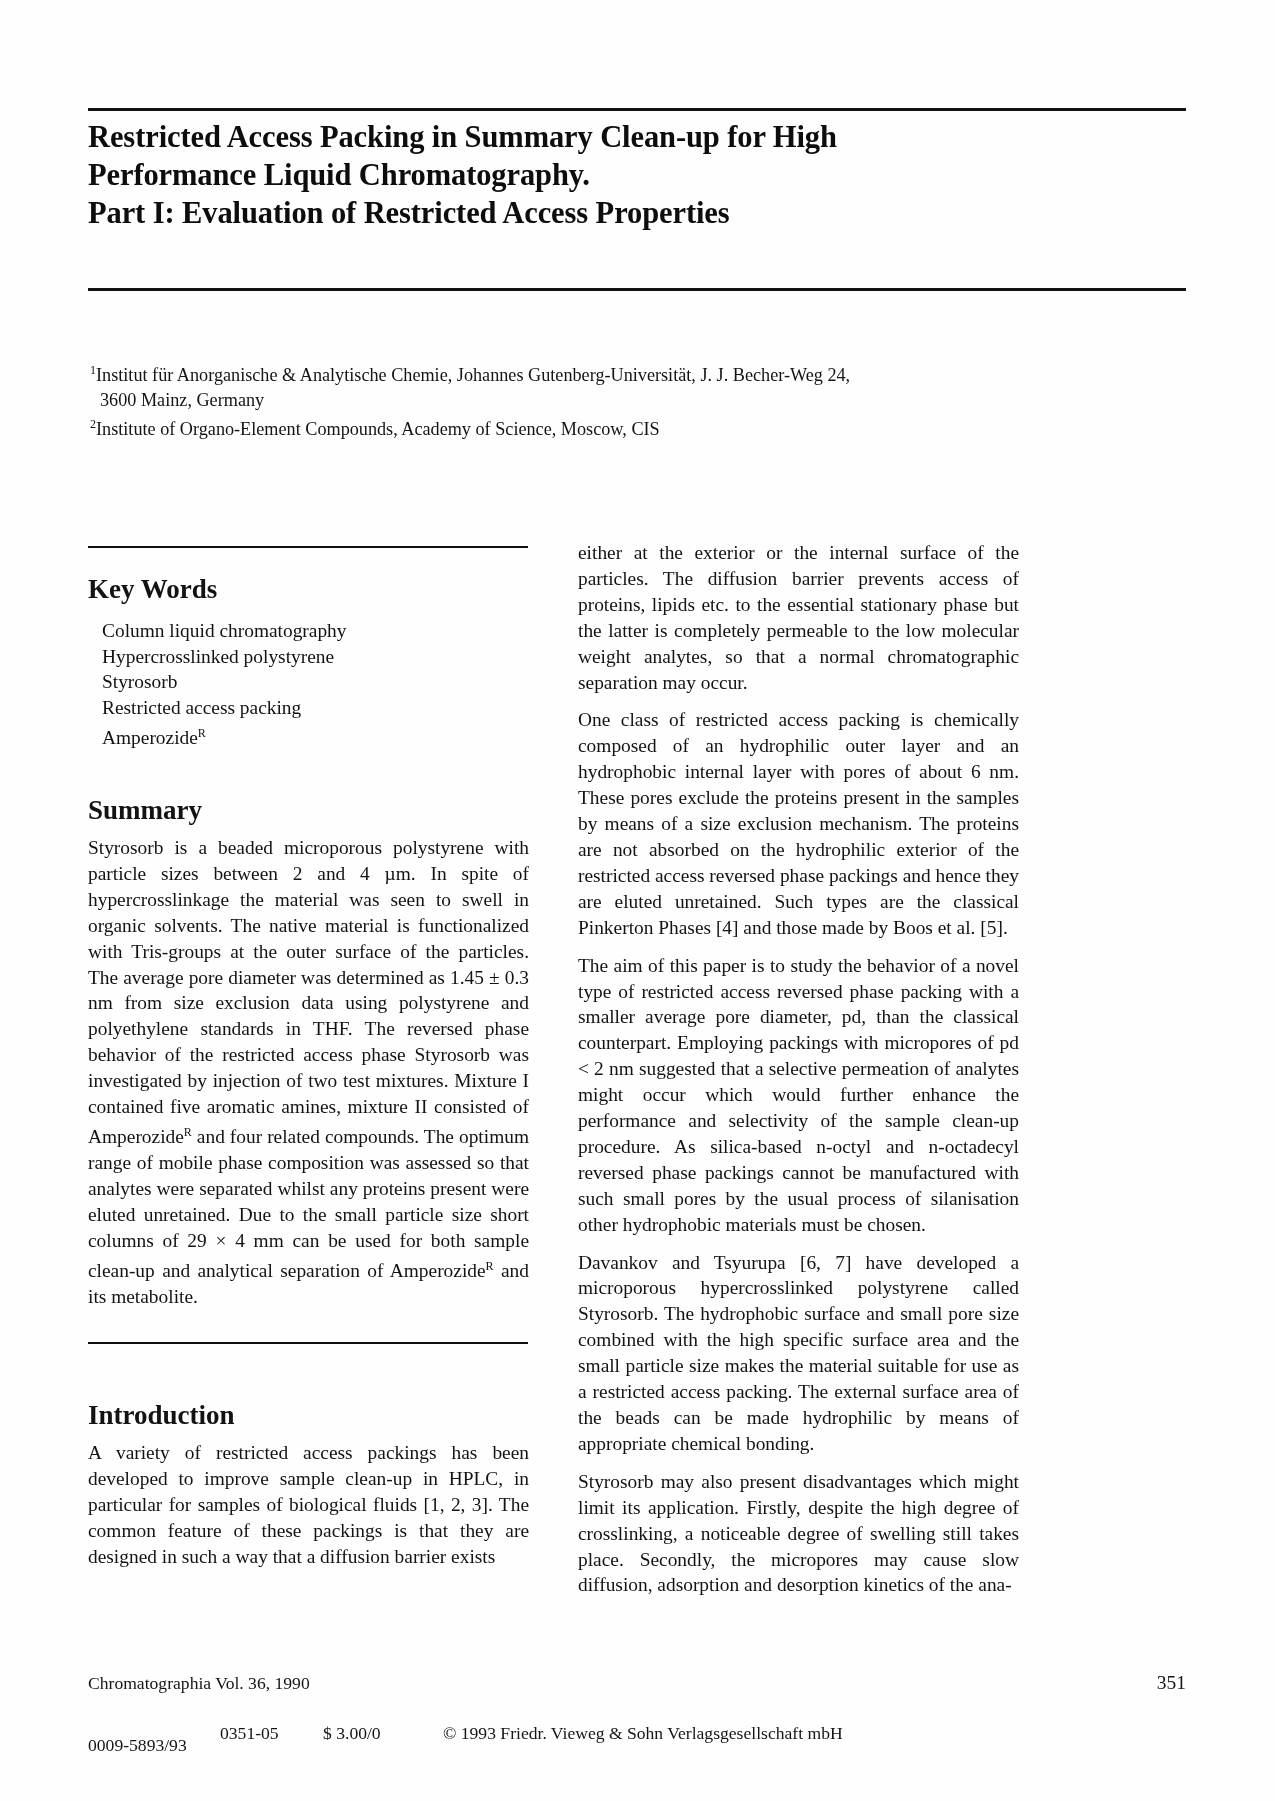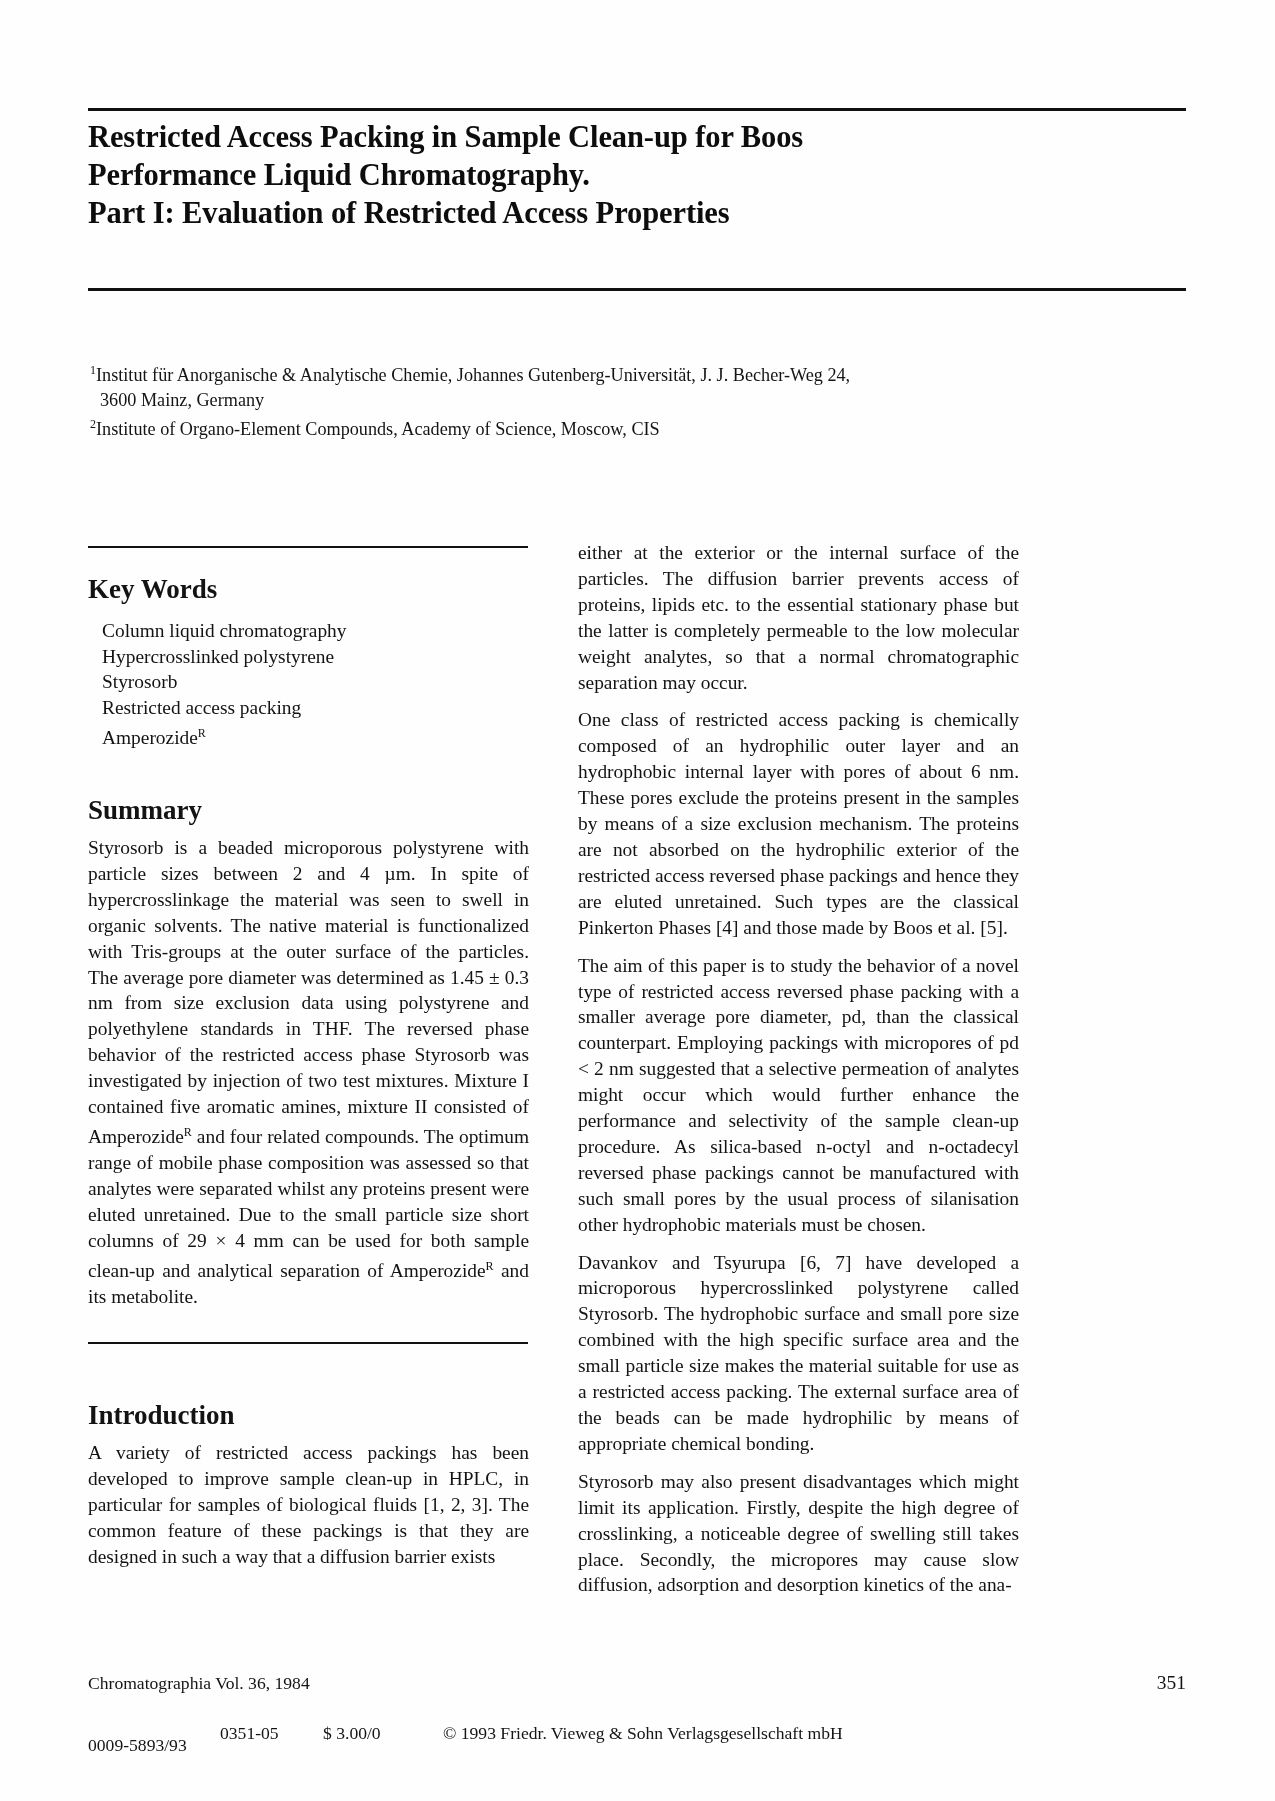--- a/index.html
+++ b/index.html
@@ -138,21 +138,21 @@
   #copyright { position: absolute; left: 355px; top: 0; }
 </style>
 </head>
 <body>
 
 <div class="page">
 
   <div class="rule rule-top"></div>
 
   <div id="title-block">
-    <div class="tline">Restricted Access Packing in Sample Clean-up for Boos</div>
+    <div class="tline">Restricted Access Packing in Summary Clean-up for High</div>
     <div class="tline">Performance Liquid Chromatography.</div>
     <div class="tline">Part I: Evaluation of Restricted Access Properties</div>
   </div>
 
   <div class="rule rule-title"></div>
 
 
   <div id="affiliations">
     <div class="aff"><sup>1</sup>Institut für Anorganische &amp; Analytische Chemie, Johannes Gutenberg-Universität, J. J. Becher-Weg 24,</div>
     <div class="aff indent">3600 Mainz, Germany</div>
@@ -184,21 +184,21 @@
 
   <div class="col" id="col-right">
     <p class="para">either at the exterior or the internal surface of the particles. The diffusion barrier prevents access of proteins, lipids etc. to the essential stationary phase but the latter is completely permeable to the low molecular weight analytes, so that a normal chromatographic separation may occur.</p>
     <p class="para">One class of restricted access packing is chemically composed of an hydrophilic outer layer and an hydrophobic internal layer with pores of about 6 nm. These pores exclude the proteins present in the samples by means of a size exclusion mechanism. The proteins are not absorbed on the hydrophilic exterior of the restricted access reversed phase packings and hence they are eluted unretained. Such types are the classical Pinkerton Phases [4] and those made by Boos et al. [5].</p>
     <p class="para">The aim of this paper is to study the behavior of a novel type of restricted access reversed phase packing with a smaller average pore diameter, pd, than the classical counterpart. Employing packings with micropores of pd &lt; 2 nm suggested that a selective permeation of analytes might occur which would further enhance the performance and selectivity of the sample clean-up procedure. As silica-based n-octyl and n-octadecyl reversed phase packings cannot be manufactured with such small pores by the usual process of silanisation other hydrophobic materials must be chosen.</p>
     <p class="para">Davankov and Tsyurupa [6, 7] have developed a microporous hypercrosslinked polystyrene called Styrosorb. The hydrophobic surface and small pore size combined with the high specific surface area and the small particle size makes the material suitable for use as a restricted access packing. The external surface area of the beads can be made hydrophilic by means of appropriate chemical bonding.</p>
     <p class="para">Styrosorb may also present disadvantages which might limit its application. Firstly, despite the high degree of crosslinking, a noticeable degree of swelling still takes place. Secondly, the micropores may cause slow diffusion, adsorption and desorption kinetics of the ana-</p>
   </div>
 
   <div id="footer-line">
-    <span id="footer-journal">Chromatographia Vol. 36, 1984</span>
+    <span id="footer-journal">Chromatographia Vol. 36, 1990</span>
     <span id="footer-page">351</span>
   </div>
 
   <div id="footer-issn-row">
     <span id="issn-code">0009-5893/93</span>
     <span id="issn-article">0351-05</span>
     <span id="issn-price">$ 3.00/0</span>
     <span id="copyright">© 1993 Friedr. Vieweg &amp; Sohn Verlagsgesellschaft mbH</span>
   </div>
 

